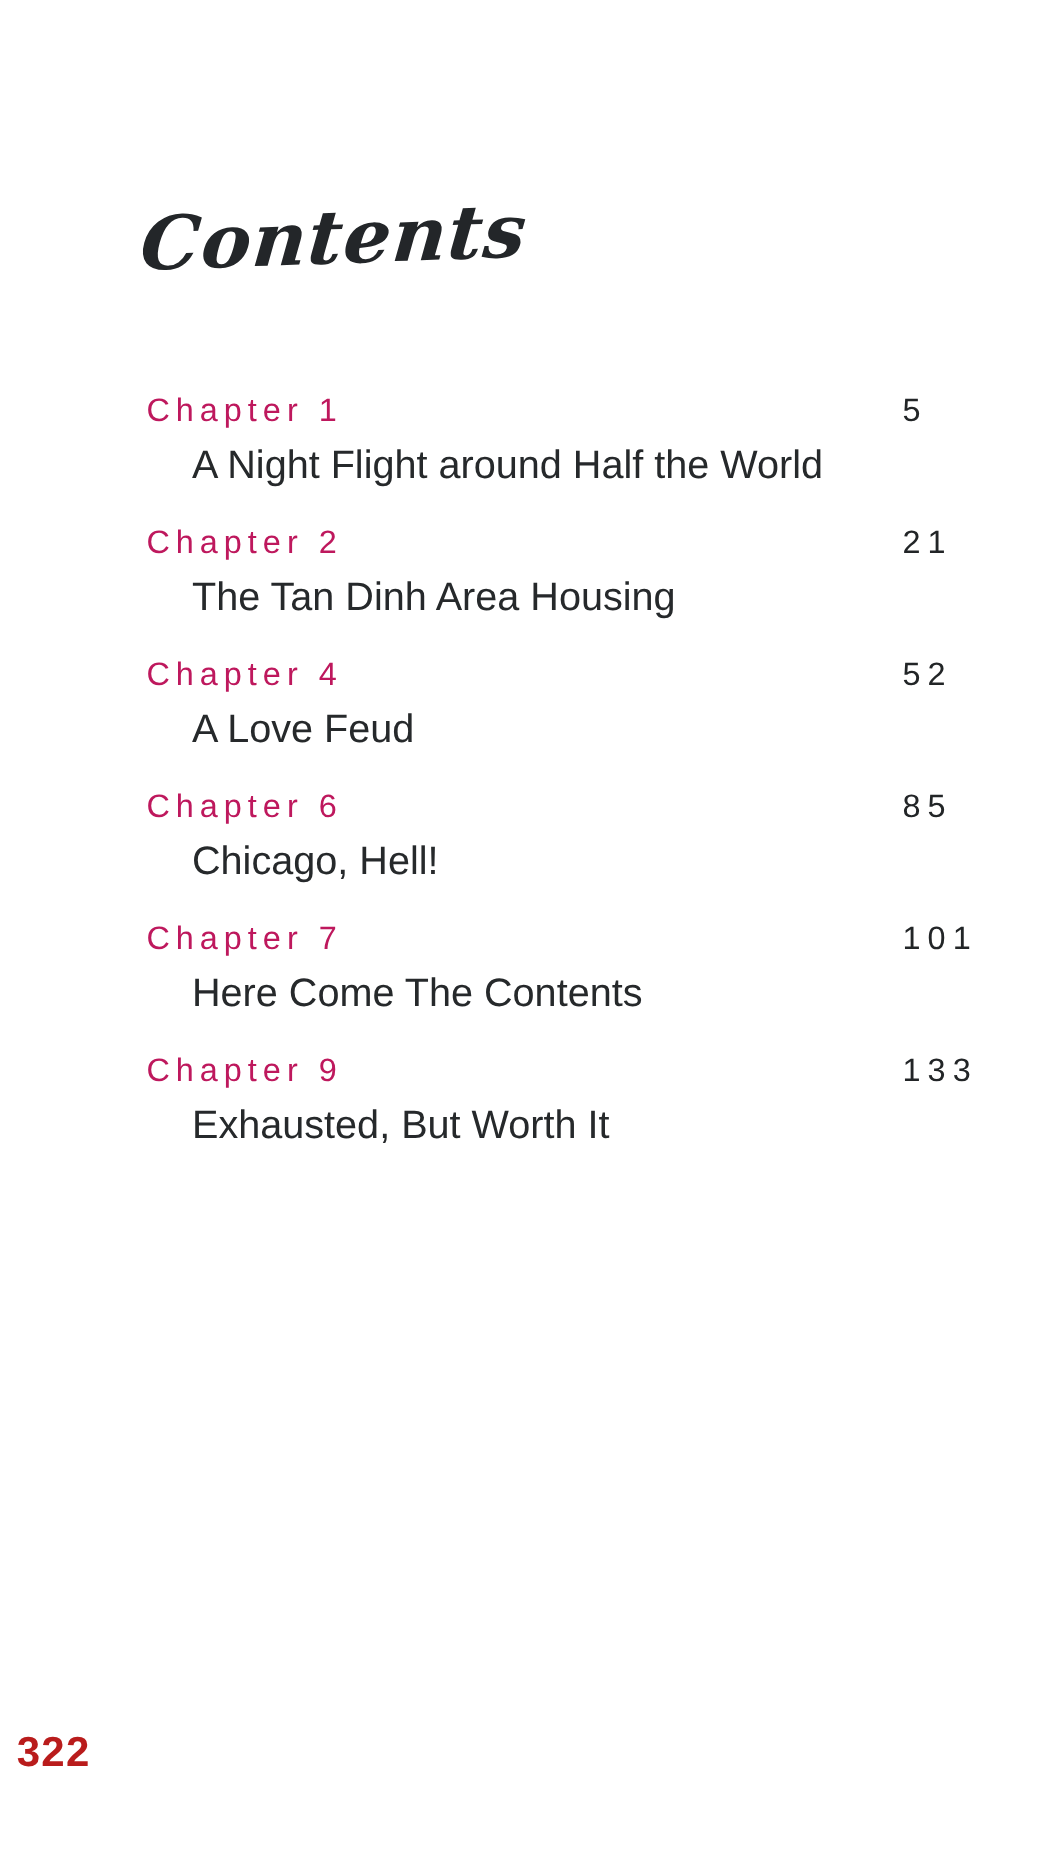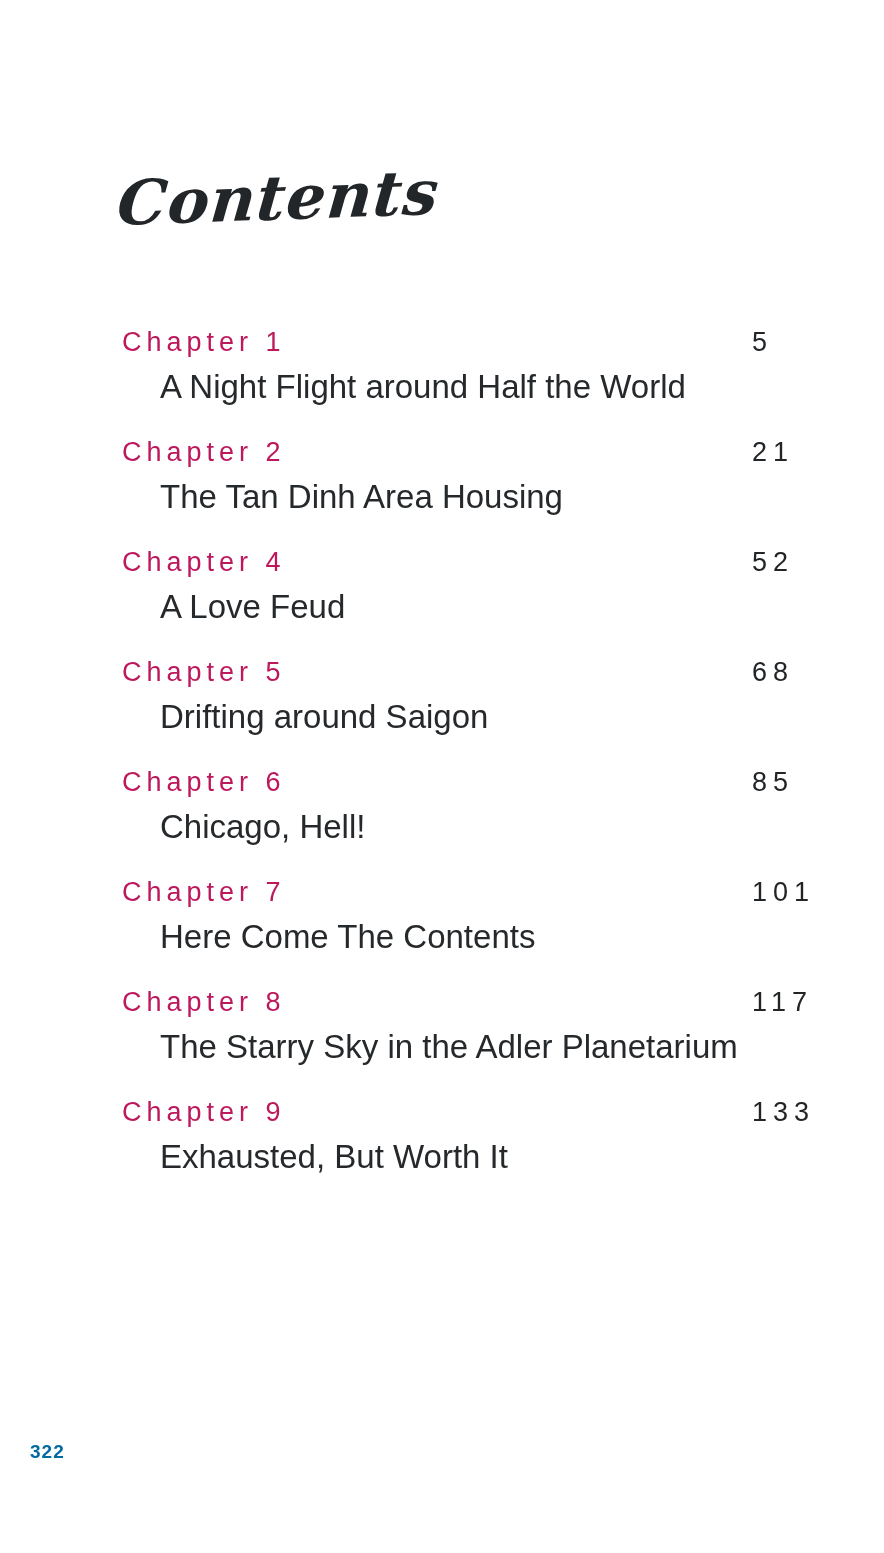--- a/index.html
+++ b/index.html
@@ -66,26 +66,26 @@
     line-height: 44px;
     margin-top: 7px;
     margin-left: 38px;
     width: 594px;
     color: #26292b;
   }
 
   
   .folio {
     position: absolute;
-    left: 30px;
+    left: 14px;
     top: 1441px;
-    font-size: 19px;
+    font-size: 35px;
     font-weight: bold;
     letter-spacing: 1px;
-    color: #0369a1;
+    color: #b91c1c;
   }
 </style>
 </head>
 <body>
 
 <div>
 
   <h1 class="book-title">Contents</h1>
 
   <div class="toc">
@@ -107,51 +107,37 @@
 
 
     <div class="toc-row">
       <div class="row-top">
         <span class="chapter-label">Chapter 4</span>
         <span class="chapter-page">52</span>
       </div>
       <div class="chapter-title">A Love Feud</div>
     </div>
 
-    <div class="toc-row">
-      <div class="row-top">
-        <span class="chapter-label">Chapter 5</span>
-        <span class="chapter-page">68</span>
-      </div>
-      <div class="chapter-title">Drifting around Saigon</div>
-    </div>
 
     <div class="toc-row">
       <div class="row-top">
         <span class="chapter-label">Chapter 6</span>
         <span class="chapter-page">85</span>
       </div>
       <div class="chapter-title">Chicago, Hell!</div>
     </div>
 
     <div class="toc-row">
       <div class="row-top">
         <span class="chapter-label">Chapter 7</span>
         <span class="chapter-page">101</span>
       </div>
       <div class="chapter-title">Here Come The Contents</div>
     </div>
 
-    <div class="toc-row">
-      <div class="row-top">
-        <span class="chapter-label">Chapter 8</span>
-        <span class="chapter-page">117</span>
-      </div>
-      <div class="chapter-title">The Starry Sky in the Adler Planetarium</div>
-    </div>
 
     <div class="toc-row">
       <div class="row-top">
         <span class="chapter-label">Chapter 9</span>
         <span class="chapter-page">133</span>
       </div>
       <div class="chapter-title">Exhausted, But Worth It</div>
     </div>
   </div>
 

